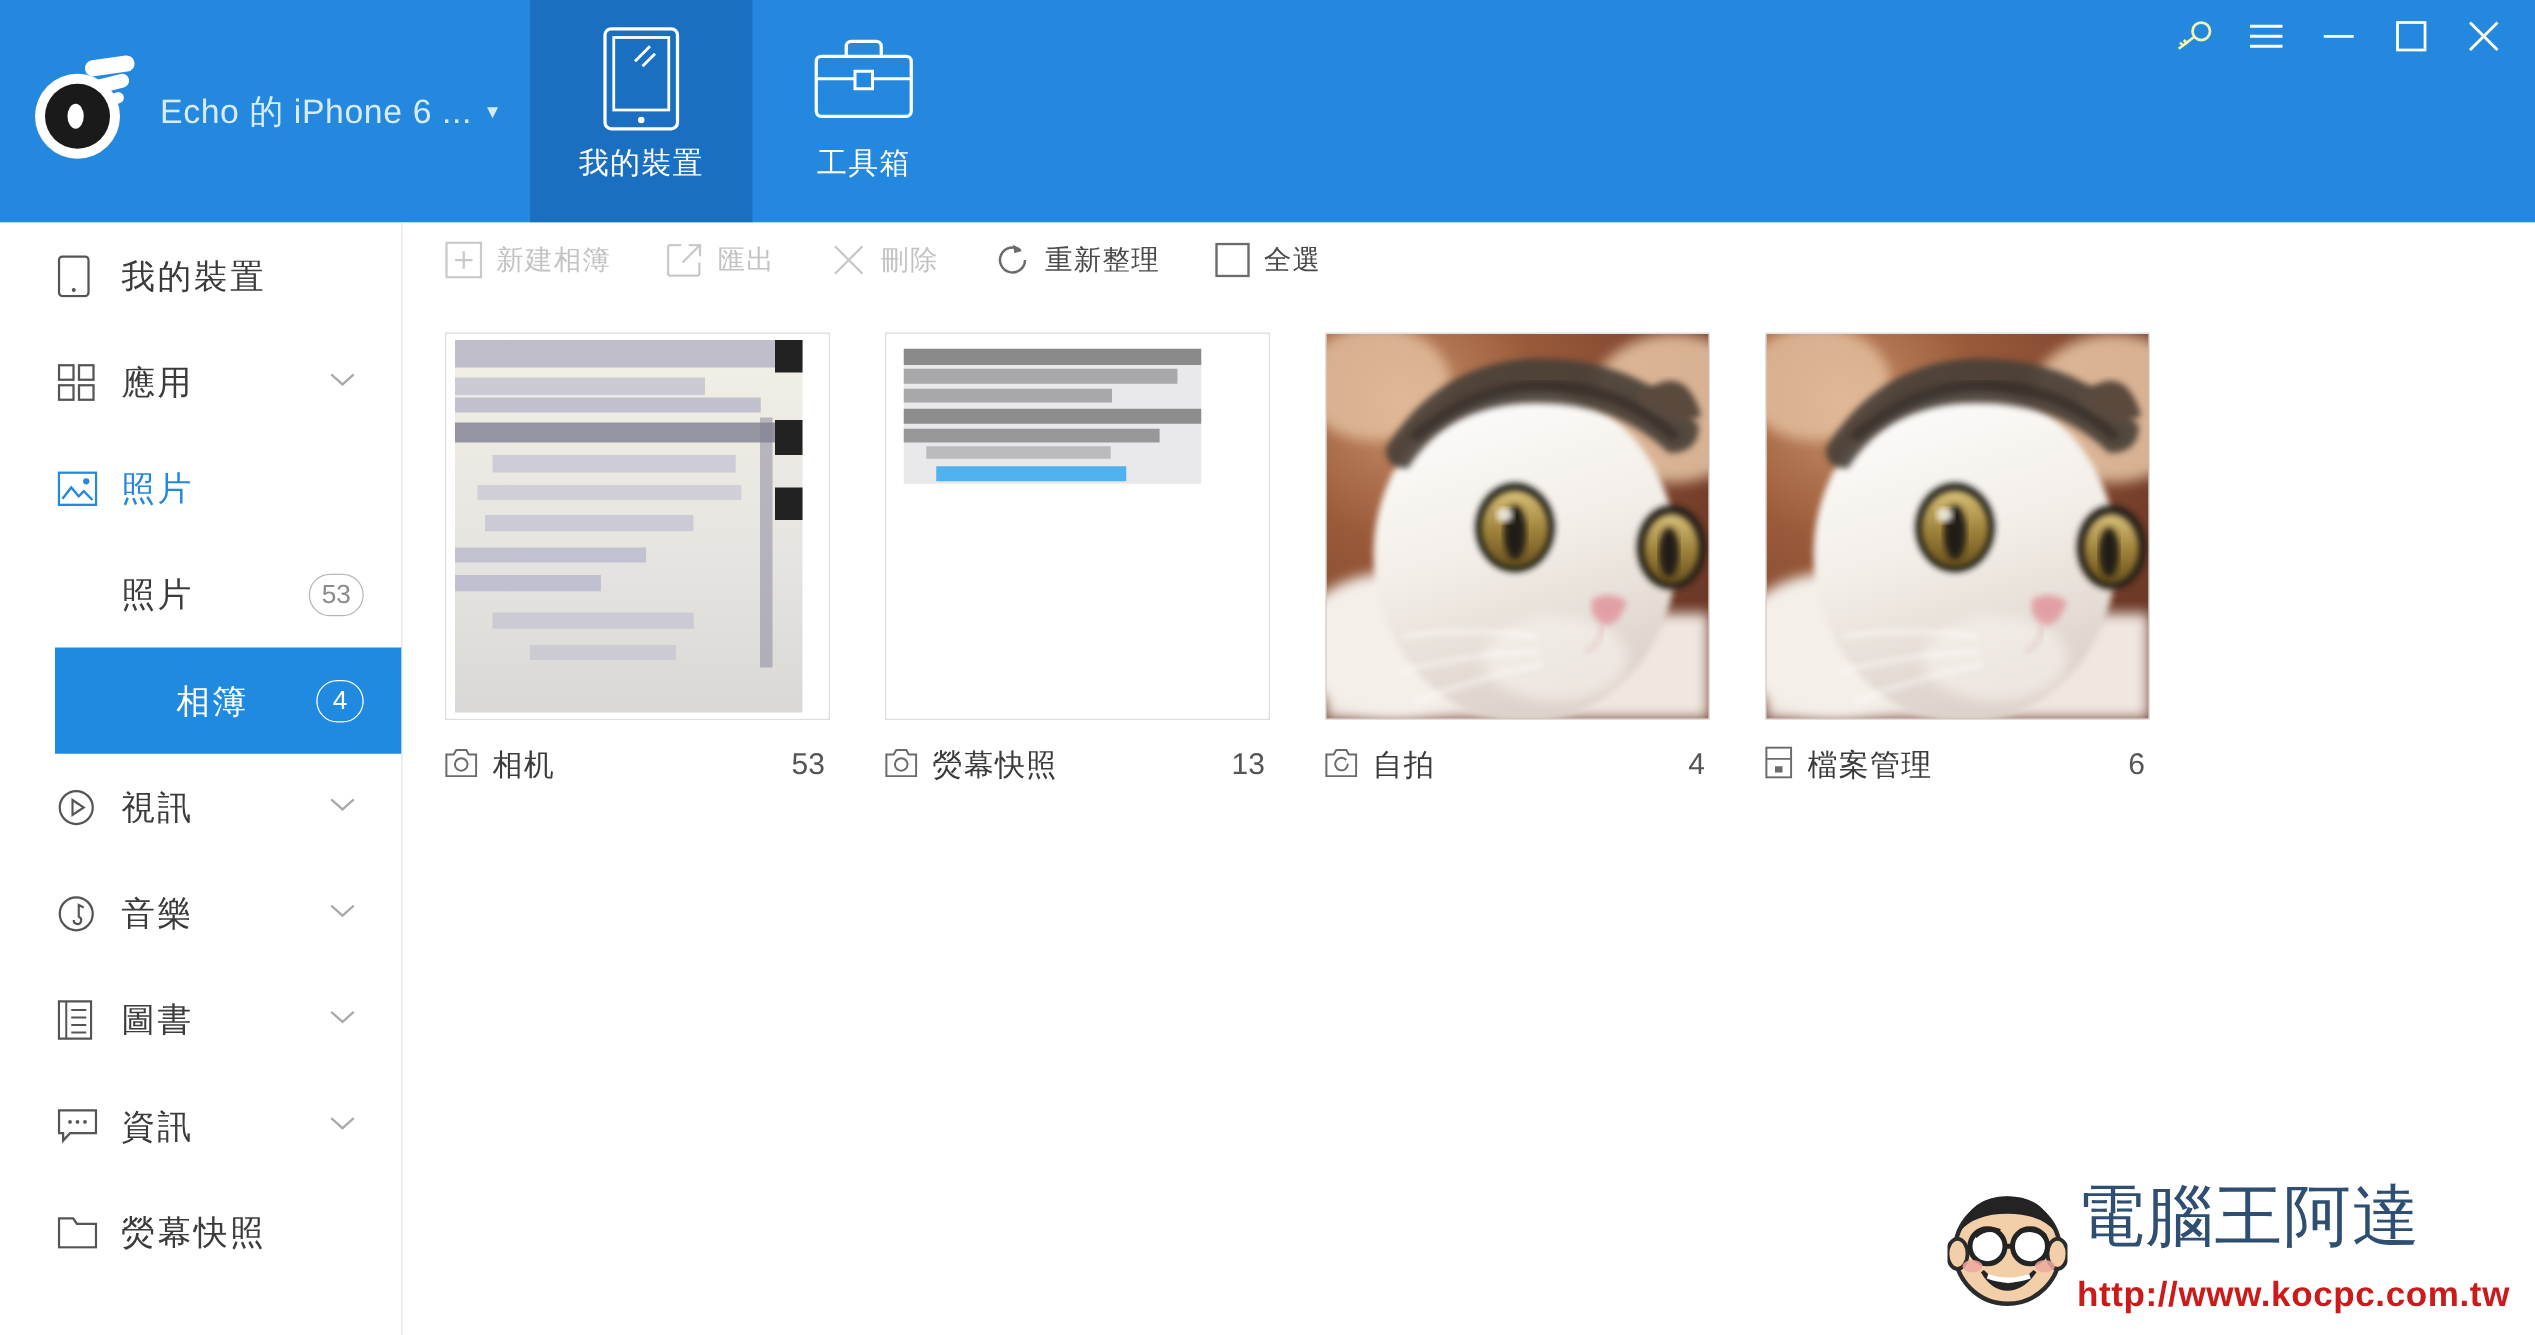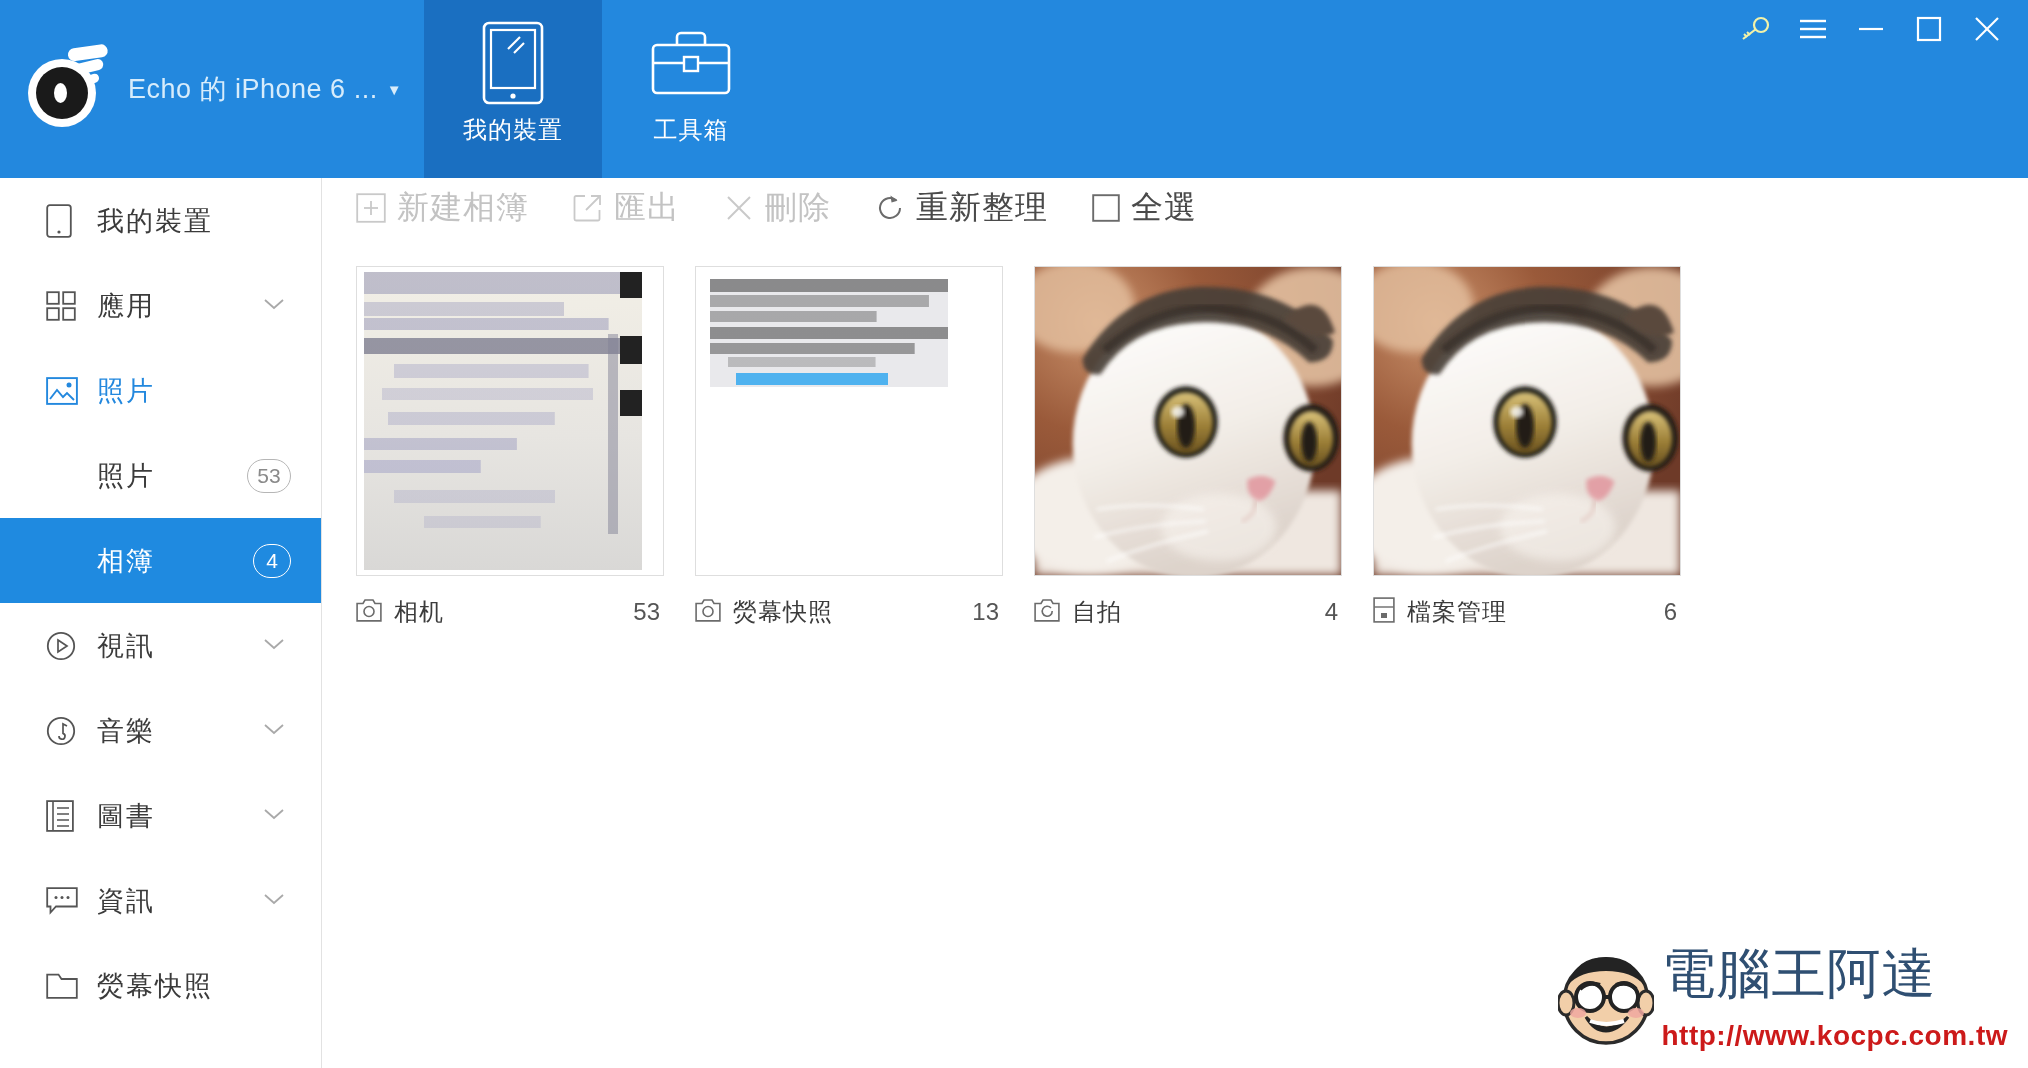--- a/index.html
+++ b/index.html
@@ -196,20 +196,21 @@
     color: #8a8a8a;
     font-size: 21px;
     display: flex;
     align-items: center;
     justify-content: center;
     padding: 0 9px;
     box-sizing: border-box;
   }
   .sub-item.active {
     background: #1f8ae0;
+    margin-left: 44px;
   }
   .sub-item.active .sub-label { color: #ffffff; }
   .sub-item.active .badge {
     border-color: #ffffff;
     color: #ffffff;
     min-width: 38px;
     padding: 0 6px;
   }
 
   
@@ -230,32 +231,32 @@
   }
   .tool-btn {
     display: flex;
     align-items: center;
     gap: 11px;
     margin-right: 44px;
     cursor: pointer;
     white-space: nowrap;
   }
   .tool-btn .tool-label {
-    font-size: 32px;
+    font-size: 22px;
     color: #4a4a4a;
     letter-spacing: 1px;
   }
   .tool-btn.disabled { cursor: default; }
   .tool-btn.disabled .tool-label { color: #c3c3c3; }
 
   .grid {
     padding: 28px 10px 0 34px;
     display: flex;
     flex-wrap: wrap;
-    gap: 3px;
+    gap: 16px;
     text-align: right;
   }
   .album {
     width: 310px;
     margin-right: 26px;
     cursor: pointer;
   }
   .album-thumb {
     width: 308px;
     height: 310px;

